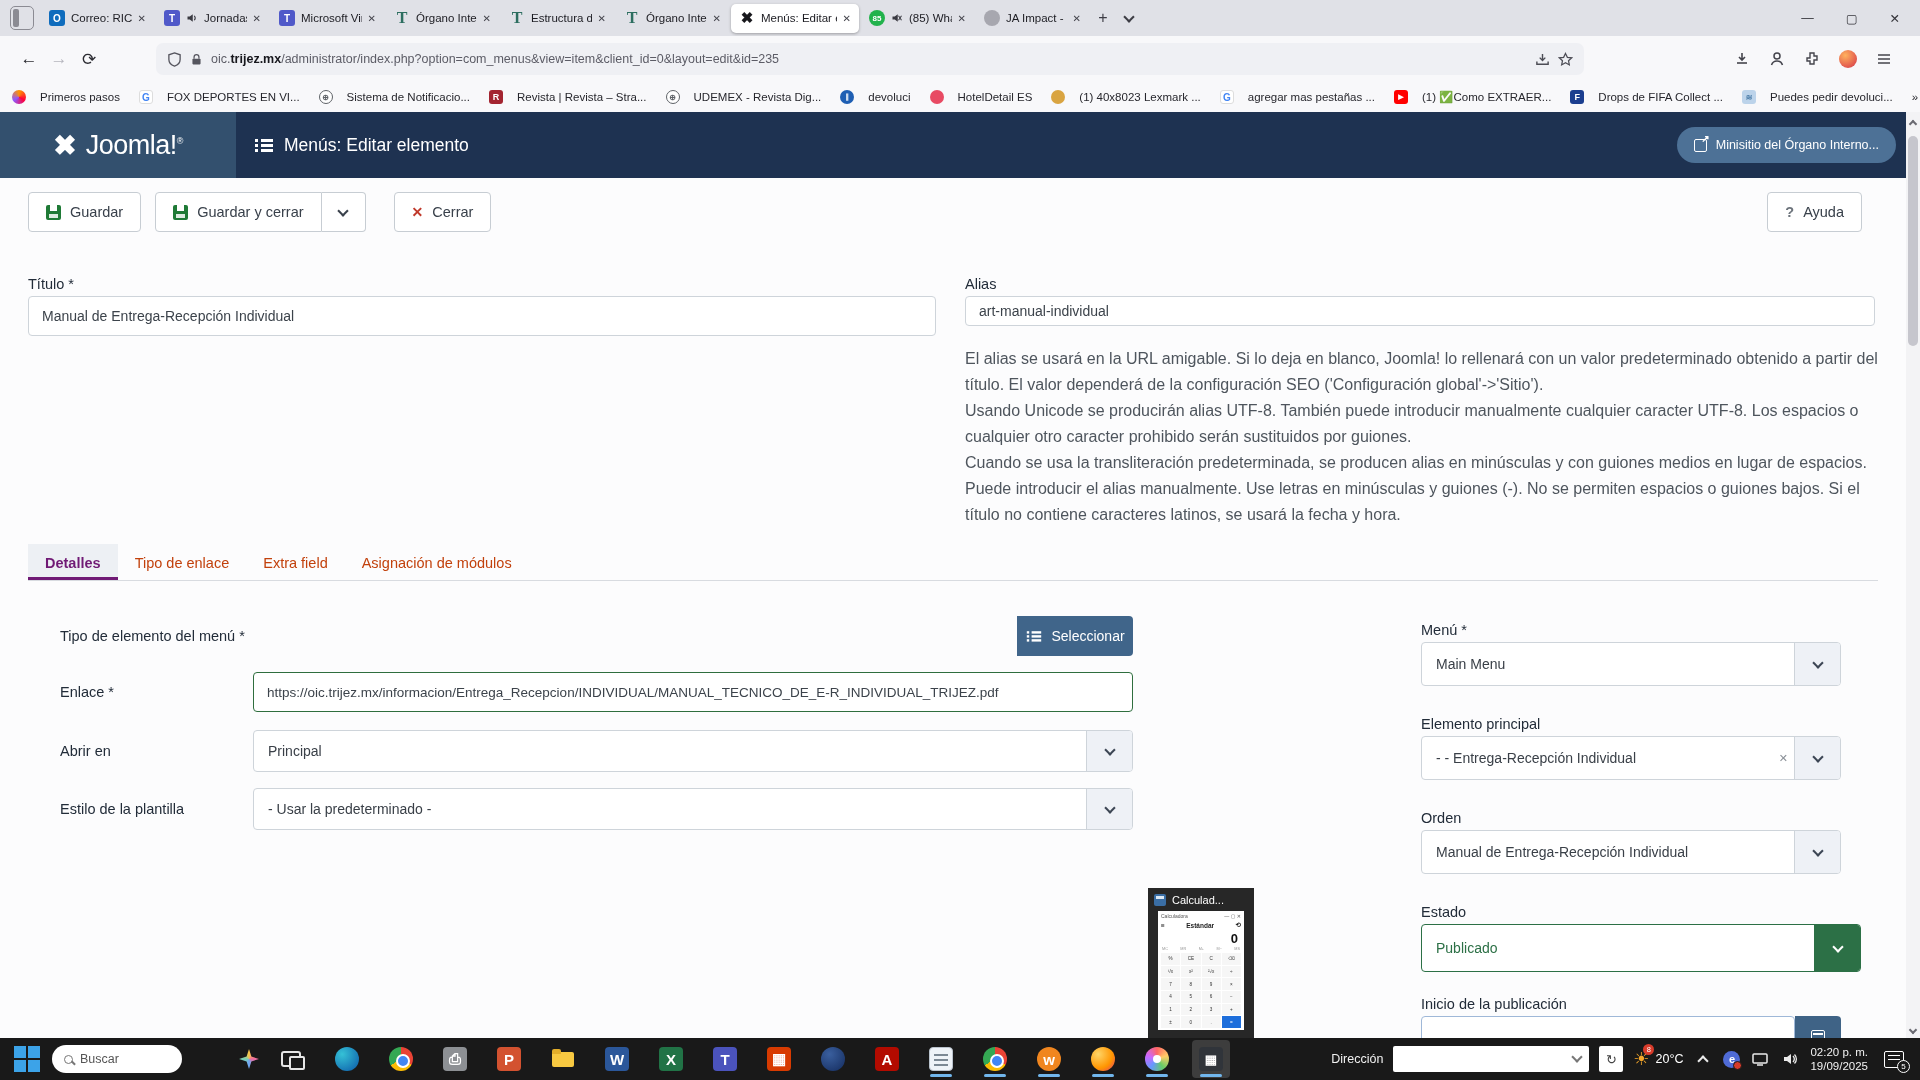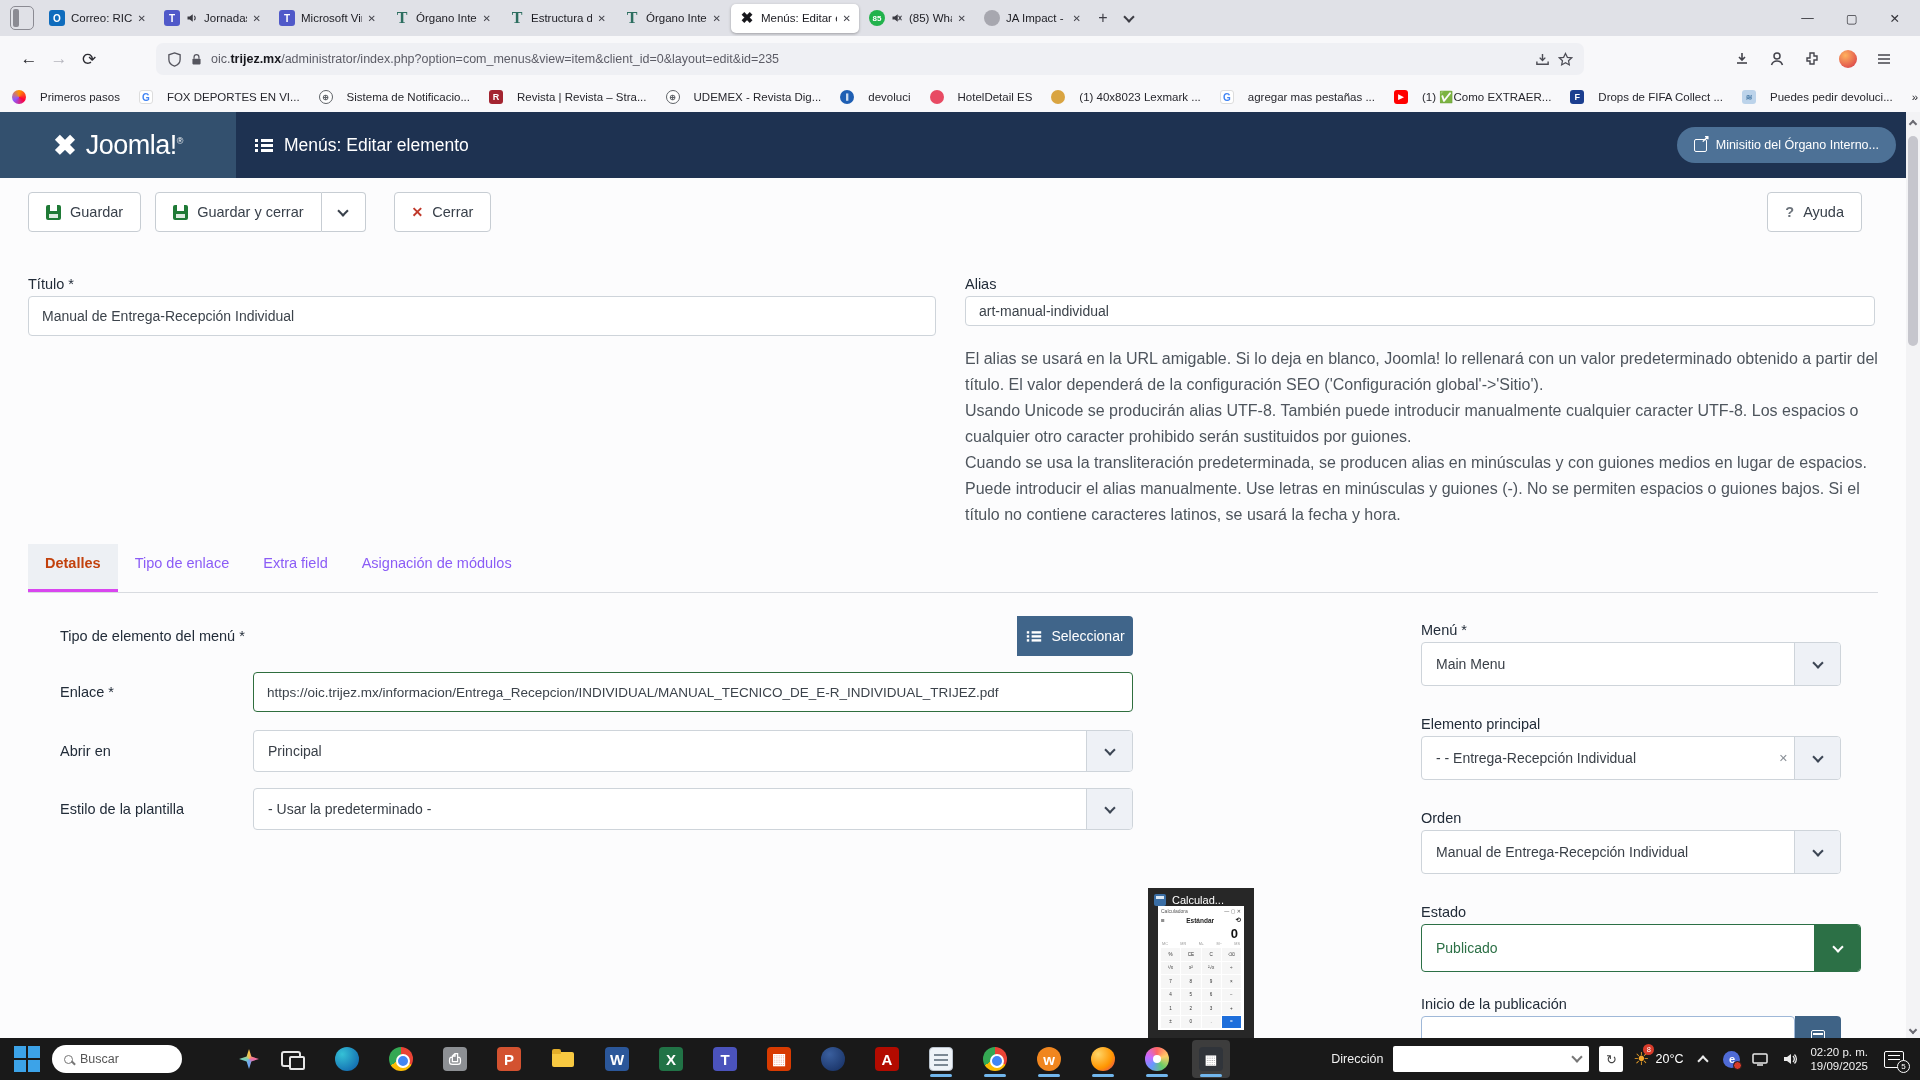--- a/index.html
+++ b/index.html
@@ -75,39 +75,39 @@
 .floppy{width:15px;height:15px;background:#1f7a36;border-radius:2px;position:relative}
 .floppy::before{content:'';position:absolute;top:0;left:4px;right:4px;height:6px;background:#fff}
 .floppy::after{content:'';position:absolute;bottom:2px;left:3px;right:3px;height:4px;background:#fff;opacity:.85}
 .xred{color:#c0392b;font-weight:bold;font-size:14px}
 .helpbtn{position:absolute;right:44px;top:14px}
 .qmark{color:#6c737b;font-weight:bold}
 .flabel{position:absolute;font-size:14.5px;color:#222c39}
 .tinput{position:absolute;border:1px solid #ced4da;border-radius:4px;background:#fff;color:#3c434b;display:flex;align-items:center;padding:0 13px;white-space:nowrap;overflow:hidden}
 .ahelp{position:absolute;left:965px;top:168px;width:914px;font-size:16px;line-height:26px;color:#4e555d}
 .jtabs{position:absolute;left:28px;top:366px;width:1850px;border-bottom:1px solid #d8dbe0;display:flex}
-.jtab{padding:11px 17px 9px;font-size:14.5px;color:#8b5cf6}
-.jtab.active{color:#c2410c;font-weight:bold;background:#edf0f4;border-bottom:3px solid #d946ef;padding-bottom:18px}
+.jtab{padding:11px 17px 9px;font-size:14.5px;color:#c2410c}
+.jtab.active{color:#701a75;font-weight:bold;background:#edf0f4;border-bottom:3px solid #701a75;padding-bottom:6px}
 .sel{position:absolute;background:#fff;border:1px solid #ced4da;border-radius:4px;display:flex;align-items:center;color:#3a4048}
 .sel .val{flex:1;padding:0 14px;white-space:nowrap;overflow:hidden}
 .sel .chev{width:46px;align-self:stretch;border-left:1px solid #ced4da;background:#eef1f6;display:flex;align-items:center;justify-content:center;color:#3c4654;border-radius:0 3px 3px 0}
 .sel.green{border:1px solid #2c7046}
 .sel.green .val{color:#2c7046}
 .sel.green .chev{background:#2c7046;border-left-color:#2c7046;color:#fff}
 .clearx{color:#8a9097;font-size:11px;margin-right:6px}
 .selbtn{position:absolute;background:#40658a;color:#fff;border-radius:0 4px 4px 0;display:flex;align-items:center;justify-content:center;gap:8px;font-size:14px}
 .calbtn{position:absolute;background:#3f6386;border-radius:0 4px 4px 0;display:flex;align-items:center;justify-content:center;color:#fff}
 .calico{width:14px;height:13px;border:1.6px solid #fff;border-radius:2px;position:relative}
 .calico::before{content:'';position:absolute;top:2px;left:1px;right:1px;height:2px;background:#fff}
 
 .pscroll{position:absolute;right:0;top:112px;width:14px;height:926px;background:#f3f3f5;color:#6a6a72;display:flex;flex-direction:column;align-items:center;justify-content:space-between;padding:5px 0}
 .pscroll .thumb{position:absolute;left:2px;top:24px;width:10px;height:210px;background:#c6c6cd;border-radius:5px}
 .pscroll .cv{width:6px;height:6px}
 
-.calcpop{position:absolute;left:1148px;bottom:42px;width:106px;height:150px;background:#272727;display:flex;flex-direction:column;padding:6px 6px 8px;}
+.calcpop{position:absolute;left:1148px;bottom:42px;width:106px;height:150px;background:#272727;display:flex;flex-direction:column;padding:6px 6px 8px;gap:5px}
 .calcpop .phead{display:flex;align-items:center;gap:6px;color:#fff;font-size:11px}
 .pcalcico{width:12px;height:12px;background:#3a6ea5;border-radius:2px;position:relative}
 .pcalcico::before{content:'';position:absolute;left:2px;top:2px;width:8px;height:3px;background:#dce8f5}
 .minicalc{flex:1;background:#fff;margin:0 4px;padding:2px 3px;display:flex;flex-direction:column;font-family:"Liberation Sans",sans-serif}
 .mtitle{display:flex;justify-content:space-between;font-size:5px;color:#555}
 .mmode{display:flex;justify-content:space-between;align-items:center;font-size:6.5px;font-weight:bold;color:#222;margin-top:2px}
 .mdisp{text-align:right;font-size:13px;font-weight:bold;color:#111;padding:2px 3px 1px}
 .mmem{display:flex;justify-content:space-between;font-size:3.8px;color:#999;padding:0 1px 2px}
 .mkeys{display:grid;grid-template-columns:repeat(4,1fr);gap:1px;flex:1}
 .mkeys span{background:#f6f6f6;font-size:4.6px;display:flex;align-items:center;justify-content:center;color:#333}

